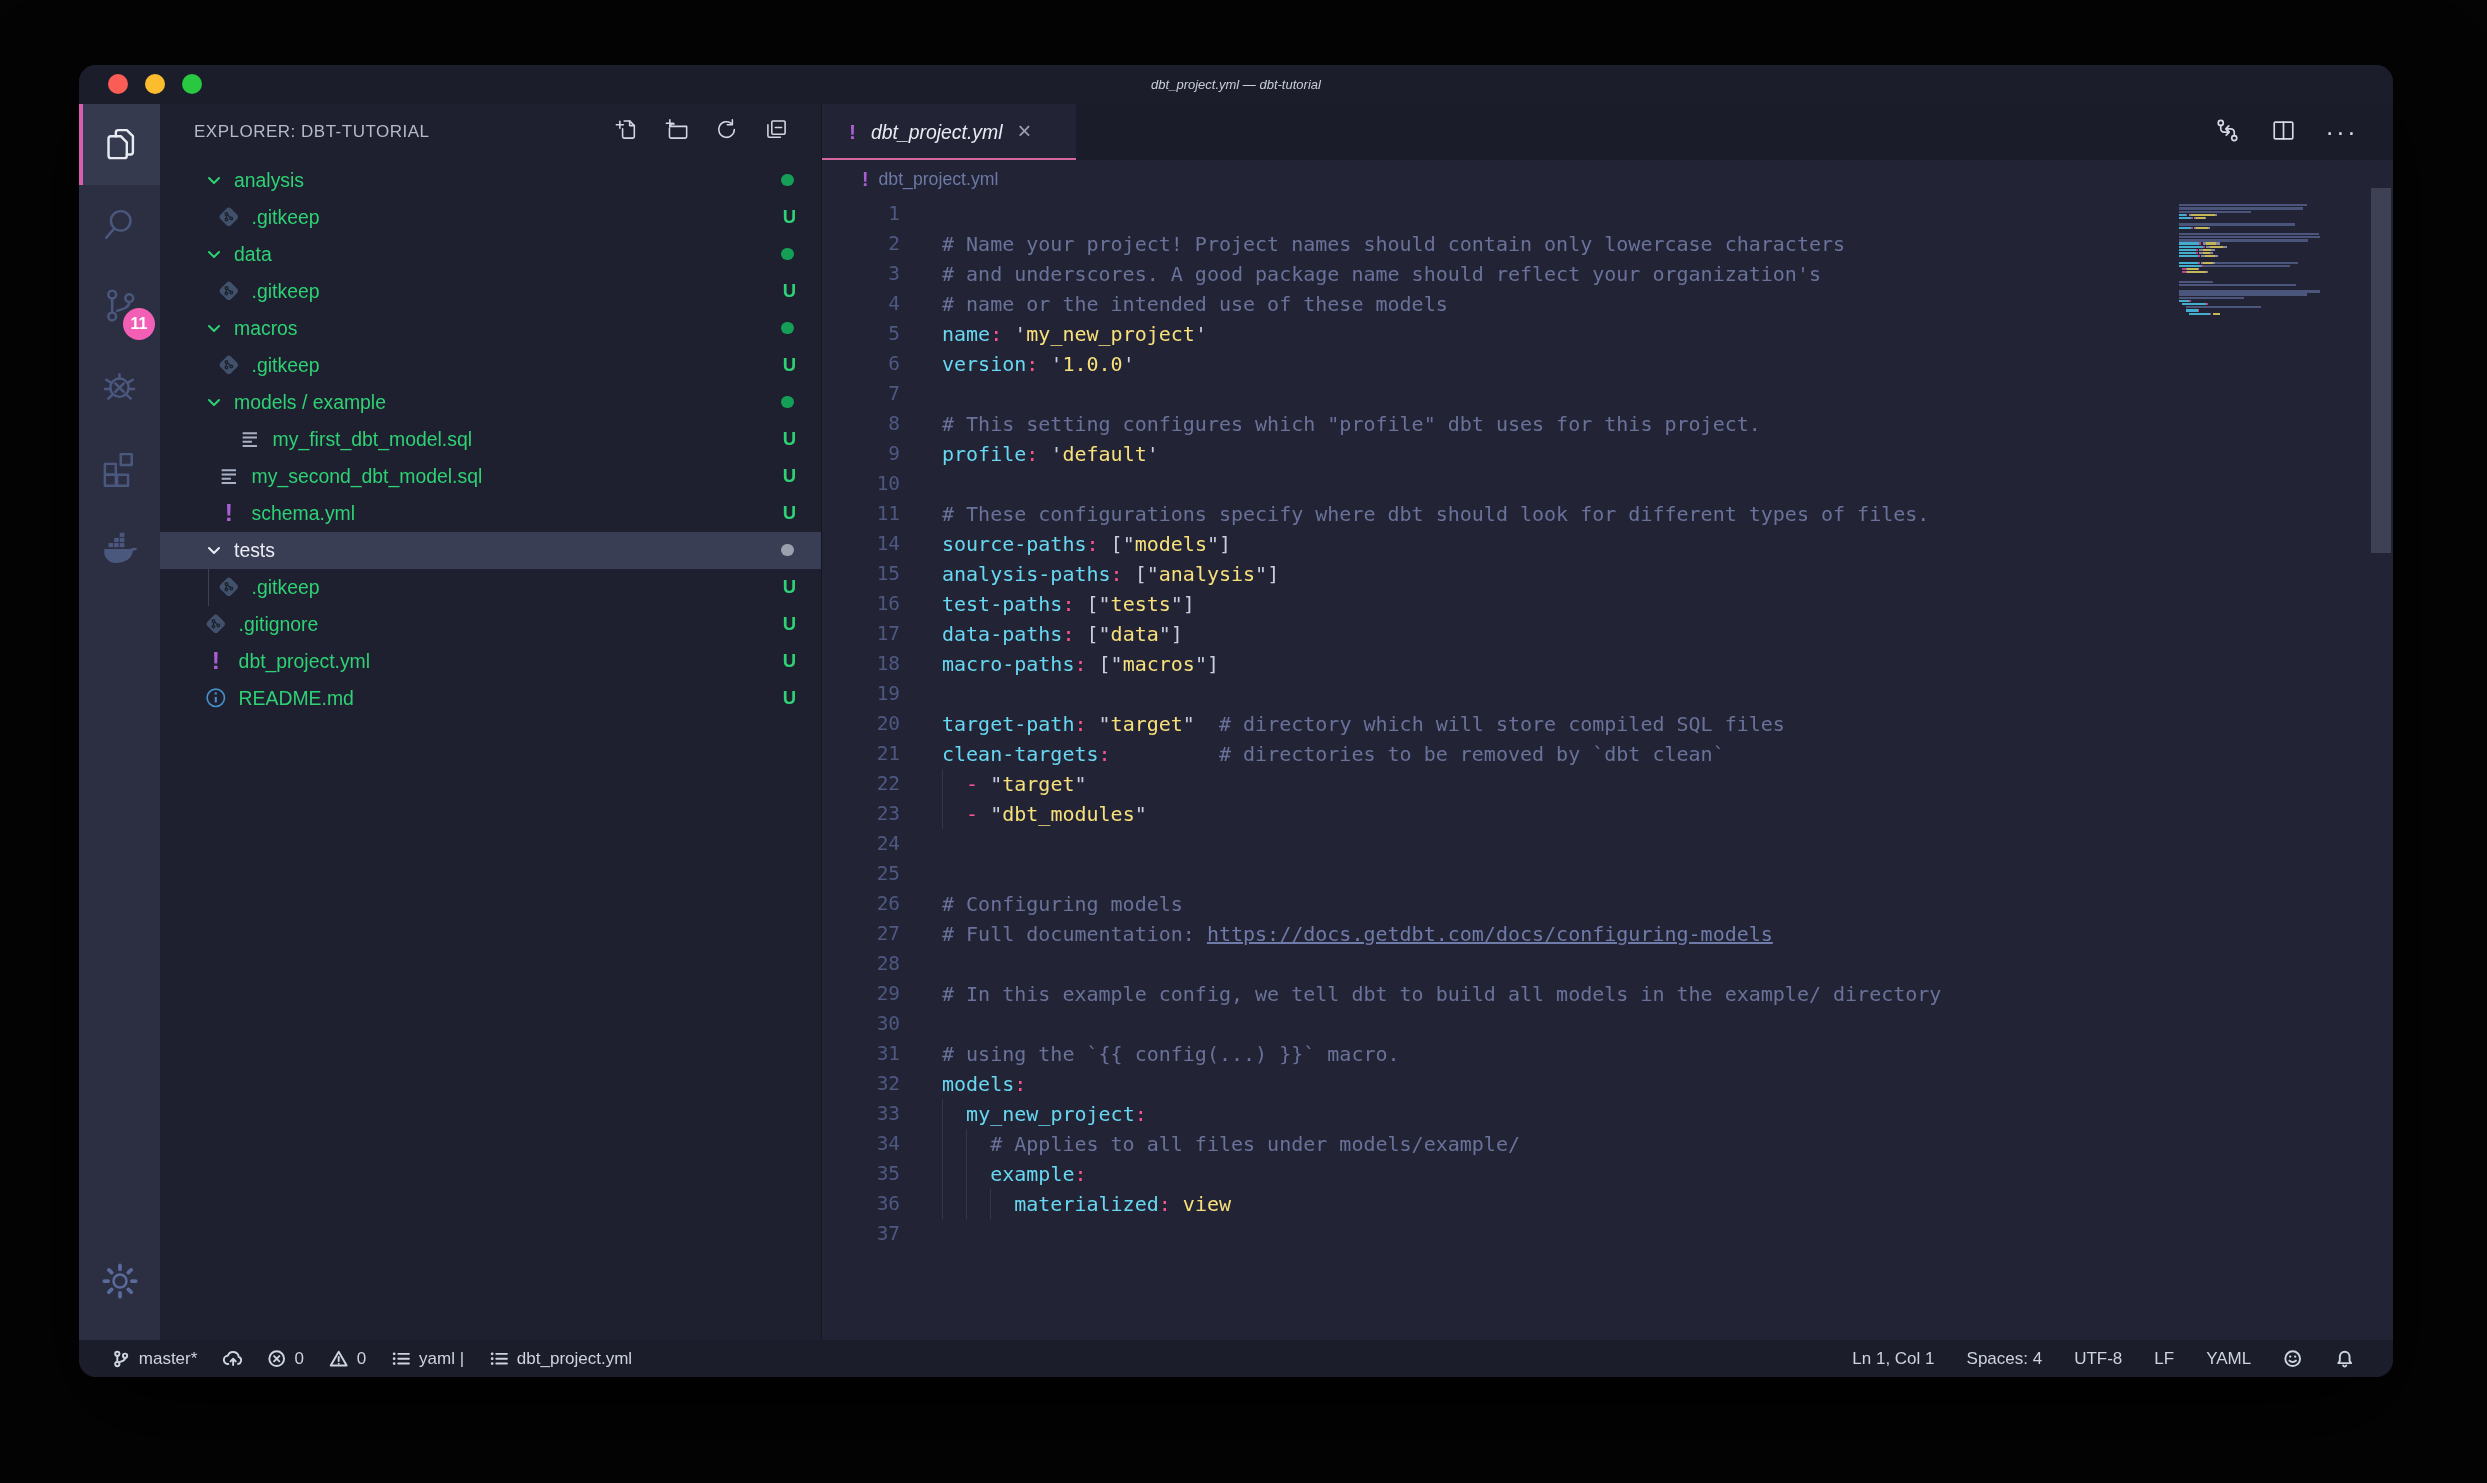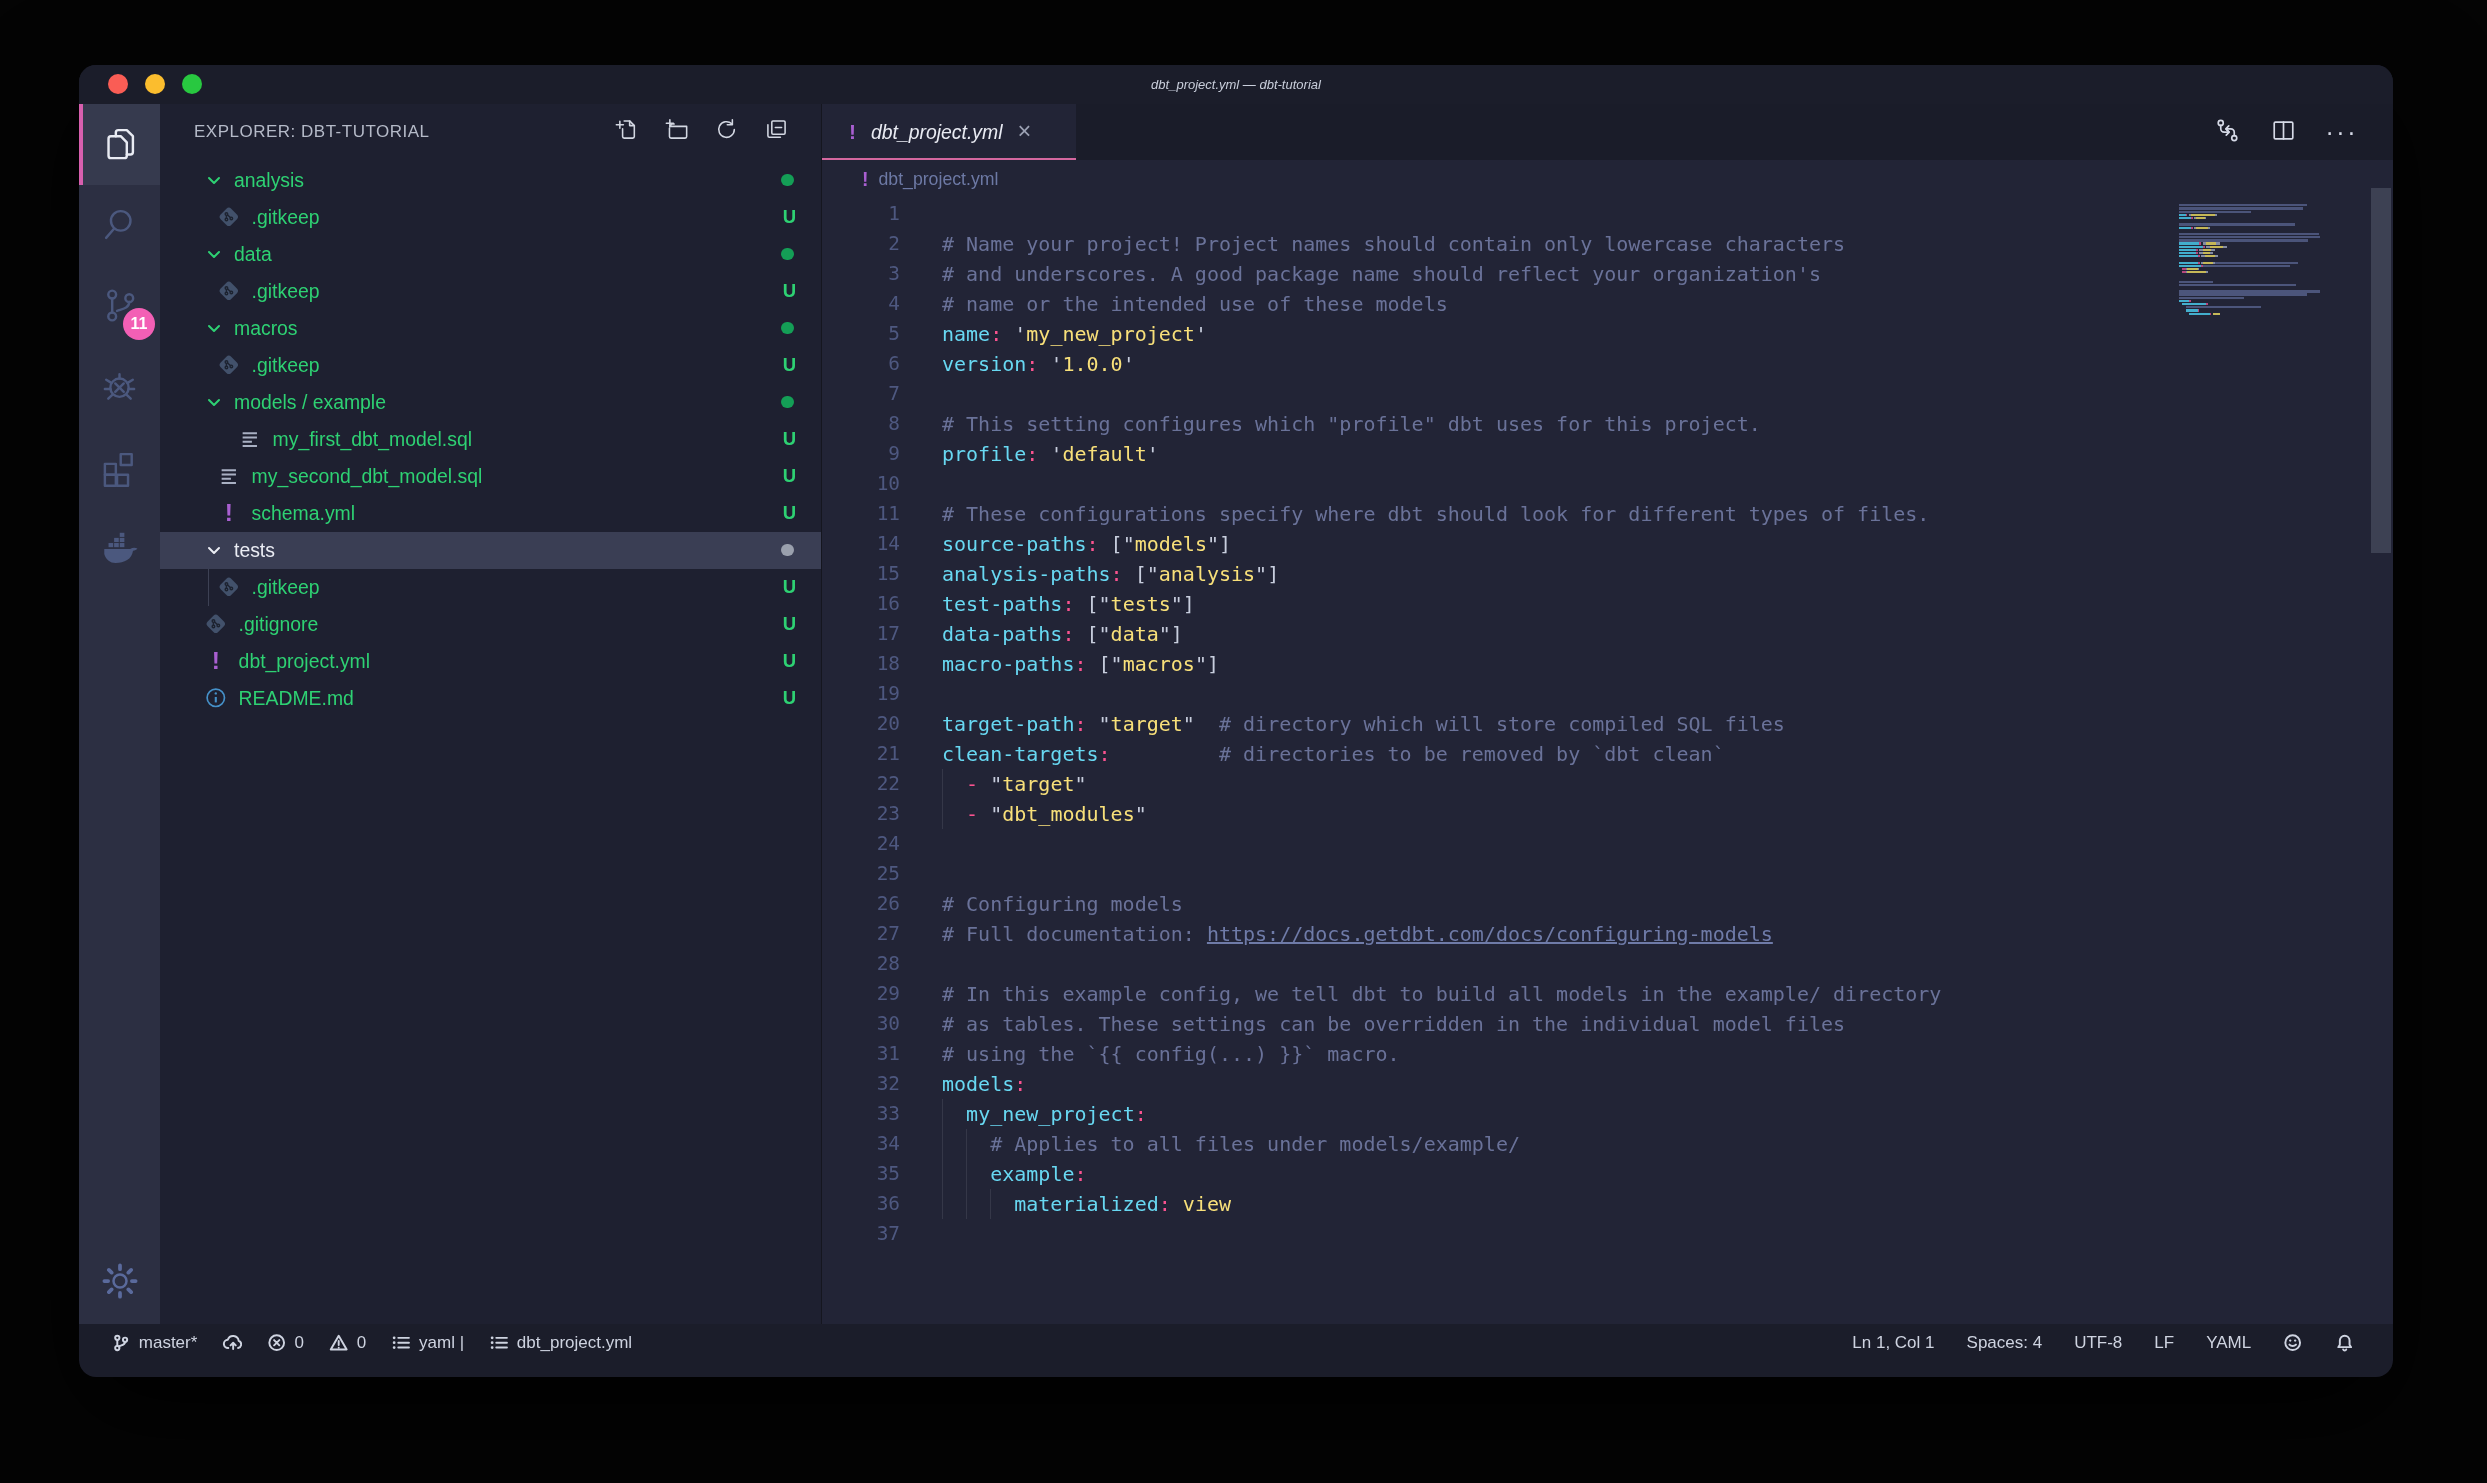--- a/index.html
+++ b/index.html
@@ -67,21 +67,21 @@
   .code-line{height:30px;line-height:30px;position:relative;padding-left:120px;white-space:pre;}
   .ln{position:absolute;left:0;top:0;width:78px;text-align:right;color:#4e5880;font-size:19.4px;font-family:"DejaVu Sans Mono",monospace;}
   .iguide{position:absolute;top:0;bottom:0;width:0.8px;background:rgba(255,255,255,.09);}
   .tok-com{color:#6a7299}.tok-key{color:#68d8f2}.tok-pun{color:#fb5390}.tok-str{color:#f8e07a}
   .tok-q{color:#c8cede}.tok-txt{color:#d6dae8}.tok-lnk{color:#6f7ba8;text-decoration:underline;}
   .minimap{position:absolute;top:97px;left:1357px;width:180px;opacity:.95;}
   .mm-row{display:flex;height:2.3px;margin-bottom:0.9px;overflow:hidden;}
   .mm-tok{height:100%;flex:none;}
   .vscroll{position:absolute;right:1.7px;top:84px;width:20px;height:365px;background:#3d4153;}
   
-  .statusbar{position:absolute;left:0;right:0;bottom:16px;height:37px;background:var(--chrome-bg);display:flex;align-items:center;
+  .statusbar{position:absolute;left:0;right:0;bottom:0;height:37px;background:var(--chrome-bg);display:flex;align-items:center;
              color:#ced3e0;font-size:17px;padding:0 39px 0 32px;}
   .sb-left{display:flex;gap:25px;align-items:center;}
   .sb-right{margin-left:auto;display:flex;gap:32px;align-items:center;}
   .status-item{display:flex;align-items:center;gap:8.4px;white-space:nowrap;}
   .status-item svg{width:19.4px;height:19.4px;}
 </style>
 </head>
 <body>
 
 <div class="win">
@@ -393,21 +393,21 @@
           <div class="code-line"><span class="ln">20</span><span class="tok-key">target-path</span><span class="tok-pun">:</span><span class="tok-txt"> </span><span class="tok-q">"</span><span class="tok-str">target</span><span class="tok-q">"</span><span class="tok-com">  # directory which will store compiled SQL files</span></div>
           <div class="code-line"><span class="ln">21</span><span class="tok-key">clean-targets</span><span class="tok-pun">:</span><span class="tok-com">         # directories to be removed by `dbt clean`</span></div>
           <div class="code-line"><span class="ln">22</span><span class="iguide" style="left: 120px;"></span><span class="tok-txt">  </span><span class="tok-pun">- </span><span class="tok-q">"</span><span class="tok-str">target</span><span class="tok-q">"</span></div>
           <div class="code-line"><span class="ln">23</span><span class="iguide" style="left: 120px;"></span><span class="tok-txt">  </span><span class="tok-pun">- </span><span class="tok-q">"</span><span class="tok-str">dbt_modules</span><span class="tok-q">"</span></div>
           <div class="code-line"><span class="ln">24</span></div>
           <div class="code-line"><span class="ln">25</span></div>
           <div class="code-line"><span class="ln">26</span><span class="tok-com"># Configuring models</span></div>
           <div class="code-line"><span class="ln">27</span><span class="tok-com"># Full documentation: </span><span class="tok-lnk">https://docs.getdbt.com/docs/configuring-models</span></div>
           <div class="code-line"><span class="ln">28</span></div>
           <div class="code-line"><span class="ln">29</span><span class="tok-com"># In this example config, we tell dbt to build all models in the example/ directory</span></div>
-          <div class="code-line"><span class="ln">30</span><span class="tok-com"># as tables. These settings can be overridden in the individual model files</span></div>
+          <div class="code-line"><span class="ln">30</span></div>
           <div class="code-line"><span class="ln">31</span><span class="tok-com"># using the `{{ config(...) }}` macro.</span></div>
           <div class="code-line"><span class="ln">32</span><span class="tok-key">models</span><span class="tok-pun">:</span></div>
           <div class="code-line"><span class="ln">33</span><span class="iguide" style="left: 120px;"></span><span class="tok-txt">  </span><span class="tok-key">my_new_project</span><span class="tok-pun">:</span></div>
           <div class="code-line"><span class="ln">34</span><span class="iguide" style="left: 120px;"></span><span class="iguide" style="left: 144px;"></span><span class="tok-txt">    </span><span class="tok-com"># Applies to all files under models/example/</span></div>
           <div class="code-line"><span class="ln">35</span><span class="iguide" style="left: 120px;"></span><span class="iguide" style="left: 144px;"></span><span class="tok-txt">    </span><span class="tok-key">example</span><span class="tok-pun">:</span></div>
           <div class="code-line"><span class="ln">36</span><span class="iguide" style="left: 120px;"></span><span class="iguide" style="left: 144px;"></span><span class="iguide" style="left: 168px;"></span><span class="tok-txt">      </span><span class="tok-key">materialized</span><span class="tok-pun">:</span><span class="tok-txt"> </span><span class="tok-str">view</span></div>
           <div class="code-line"><span class="ln">37</span></div>
         </div>
       <div class="minimap">
           <div class="mm-row"></div>

